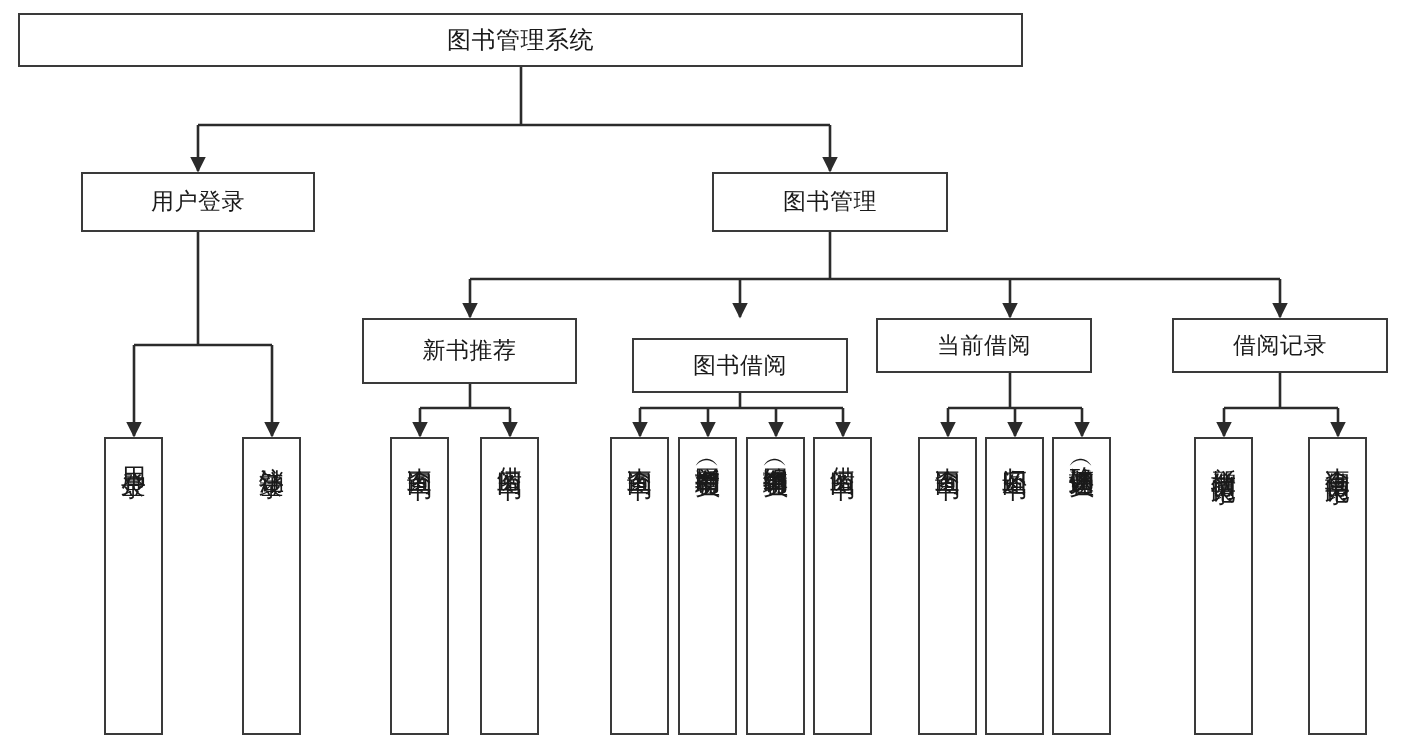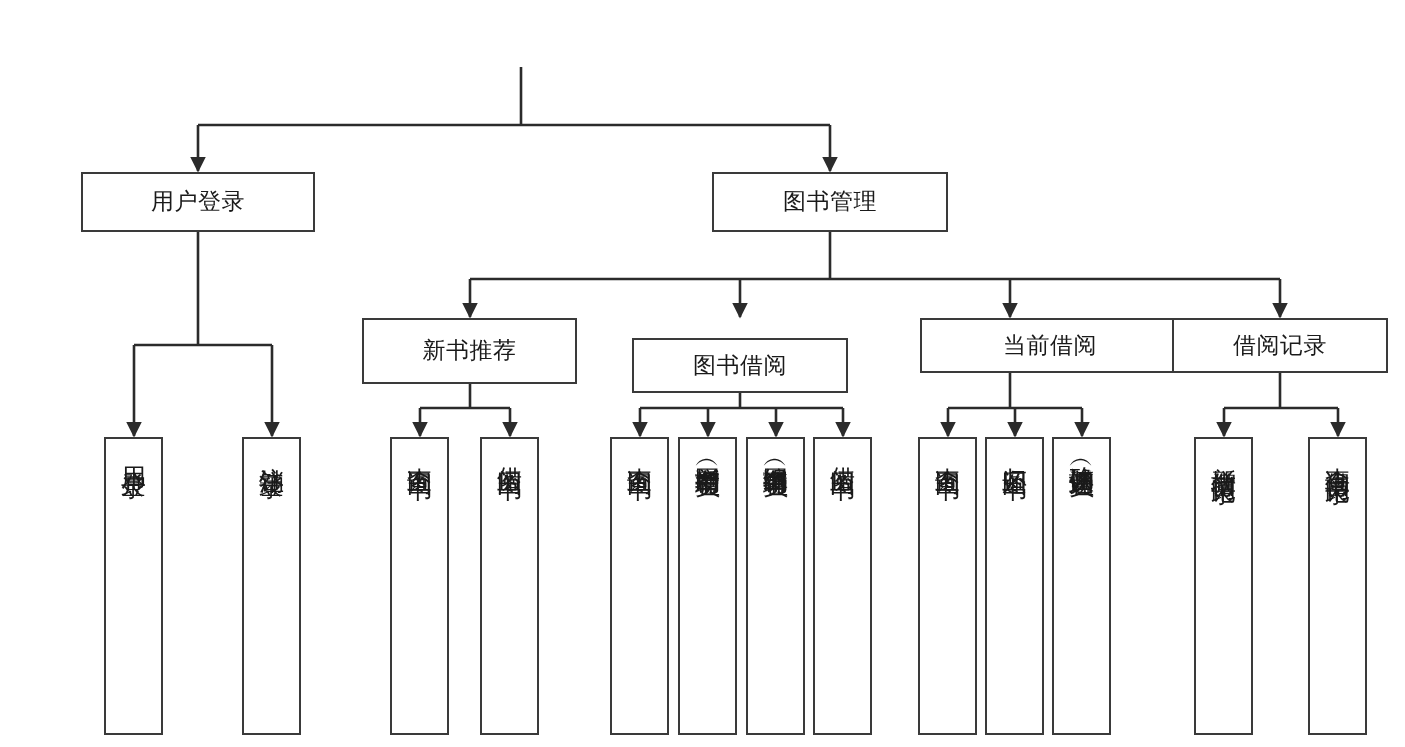--- a/index.html
+++ b/index.html
@@ -124,35 +124,38 @@
         <line x1="948" y1="408" x2="948" y2="436" marker-end="url(#arrow)"></line>
         <line x1="1015" y1="408" x2="1015" y2="436" marker-end="url(#arrow)"></line>
         <line x1="1082" y1="408" x2="1082" y2="436" marker-end="url(#arrow)"></line>
         <line x1="1280" y1="373" x2="1280" y2="408"></line>
         <line x1="1224" y1="408" x2="1338" y2="408"></line>
         <line x1="1224" y1="408" x2="1224" y2="436" marker-end="url(#arrow)"></line>
         <line x1="1338" y1="408" x2="1338" y2="436" marker-end="url(#arrow)"></line>
       </g>
   </svg>
 
+  <div class="node h root" style="left: 18px; top: 13px; width: 1005px; height: 54px;">
+    <span class="node-label">图书管理系统</span>
+  </div>
 
   <div class="node h" style="left: 81px; top: 172px; width: 234px; height: 60px;">
     <span class="node-label">用户登录</span>
   </div>
   <div class="node h" style="left: 712px; top: 172px; width: 236px; height: 60px;">
     <span class="node-label">图书管理</span>
   </div>
 
   <div class="node h" style="left: 362px; top: 318px; width: 215px; height: 66px;">
     <span class="node-label">新书推荐</span>
   </div>
   <div class="node h" style="left: 632px; top: 318px; width: 216px; height: 55px; margin-top: 20px;">
     <span class="node-label">图书借阅</span>
   </div>
-  <div class="node h" style="left: 920px; top: 318px; width: 260px; height: 55px;">
+  <div class="node h" style="left: 876px; top: 318px; width: 216px; height: 55px;">
     <span class="node-label">当前借阅</span>
   </div>
   <div class="node h" style="left: 1172px; top: 318px; width: 216px; height: 55px;">
     <span class="node-label">借阅记录</span>
   </div>
 
   <div class="node v" style="left: 104px; top: 437px; width: 59px; height: 298px;">
     <span class="node-label">用户登录</span>
   </div>
   <div class="node v" style="left: 242px; top: 437px; width: 59px; height: 298px;">

